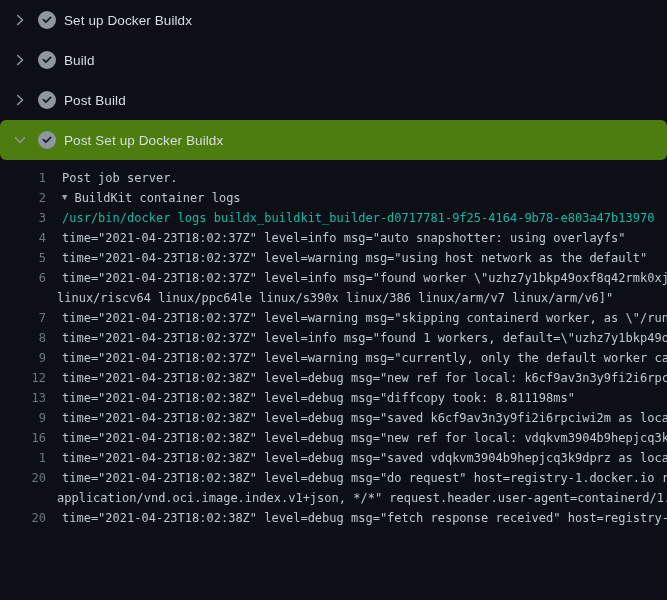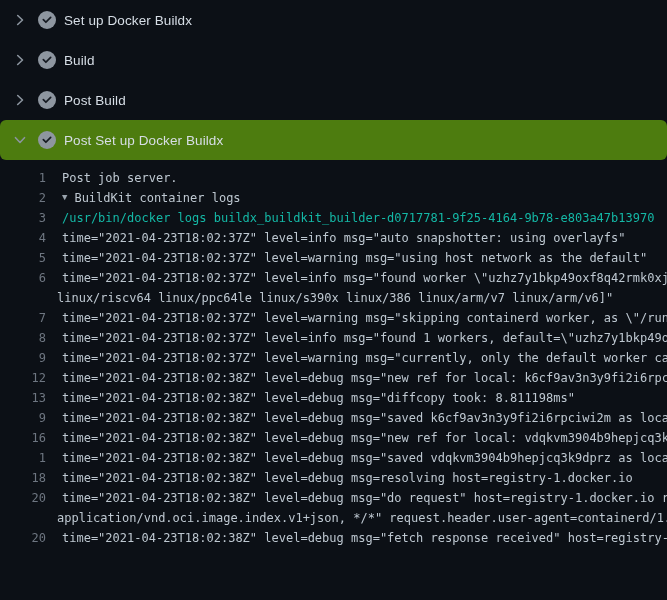--- a/index.html
+++ b/index.html
@@ -229,24 +229,20 @@
       <span class="num">16</span>
       <span class="txt">time="2021-04-23T18:02:38Z" level=debug msg="new ref for local: vdqkvm3904b9hepjcq3k</span>
     </div>
 
 
     <div class="lrow">
       <span class="num">1</span>
       <span class="txt">time="2021-04-23T18:02:38Z" level=debug msg="saved vdqkvm3904b9hepjcq3k9dprz as loca</span>
     </div>
 
-    <div class="lrow">
-      <span class="num">18</span>
-      <span class="txt">time="2021-04-23T18:02:38Z" level=debug msg=resolving host=registry-1.docker.io</span>
-    </div>
 
     <div class="lrow">
       <span class="num">20</span>
       <span class="txt">time="2021-04-23T18:02:38Z" level=debug msg="do request" host=registry-1.docker.io r</span>
     </div>
 
     <div class="lrow cont">
       <span class="num"></span>
       <span class="txt">application/vnd.oci.image.index.v1+json, */*" request.header.user-agent=containerd/1.4</span>
     </div>

